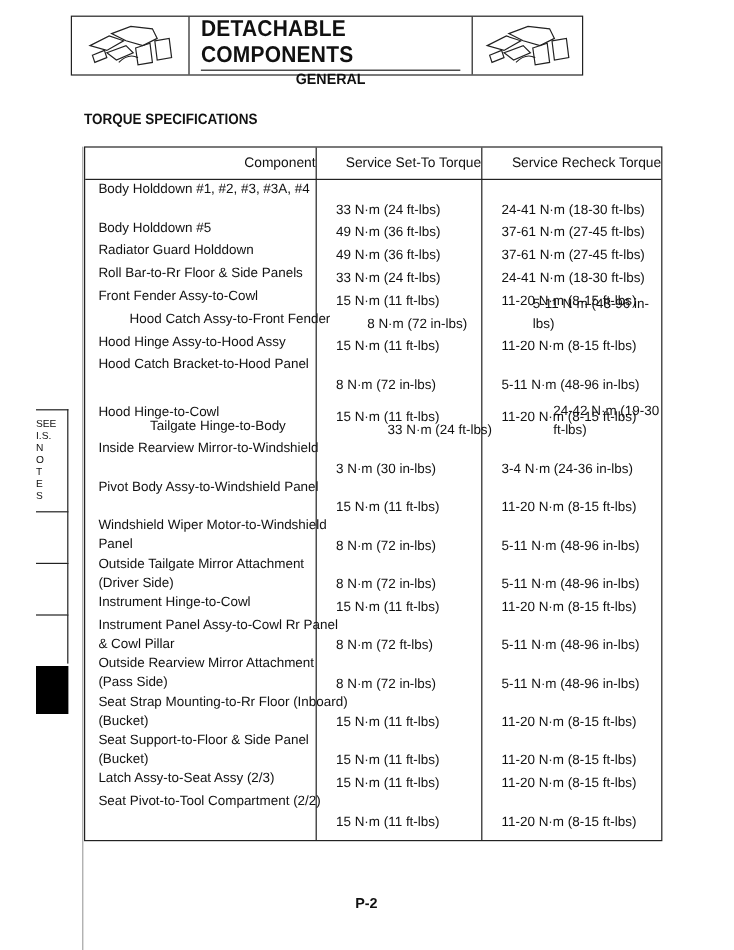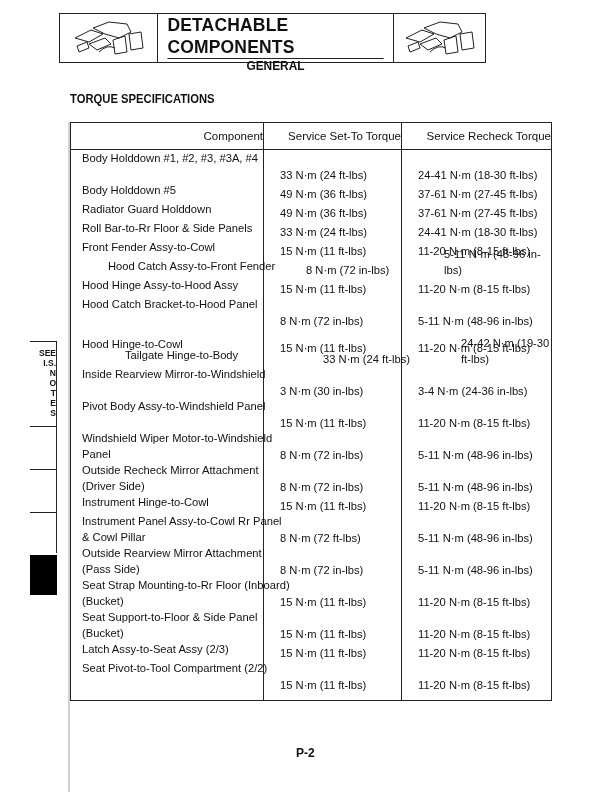--- a/index.html
+++ b/index.html
@@ -30,21 +30,21 @@
               border-bottom: 1.2px solid #222; font-size: 11.5px; }
   .tbl .hdr span { position: absolute; top: 7px; text-align: right; }
   .row { position: absolute; left: 0; right: 0; font-size: 11.2px; line-height: 15.5px; }
   .row .c1 { position: absolute; left: 11px; width: 208px; }
   .row .c2 { position: absolute; left: 209px; bottom: 0; }
   .row .c3 { position: absolute; left: 347px; bottom: 0; }
 
   
   .sidetab { position: absolute; left: 30px; top: 341px; width: 27px; }
   .sidetab .label { border-top: 1px solid #222; border-right: 1px solid #222; height: 85px;
-                    font-weight: bold; font-size: 8.5px; text-align: right; line-height: 10px;
+                    font-weight: normal; font-size: 8.5px; text-align: left; line-height: 10px;
                     padding-top: 6px; box-sizing: border-box; }
   .sidetab .sep { border-top: 1px solid #222; height: 42px; border-right: 1px solid #222; }
   .sidetab .black { background: #000; height: 40px; width: 27px; margin-top: 2px; }
   .margin-rule { position: absolute; left: 68px; top: 122px; height: 670px; }
 
   .pagenum { position: absolute; left: 296px; top: 746px; font-weight: bold; font-size: 12px; }
 </style>
 </head>
 <body>
 
@@ -147,21 +147,21 @@
         <div class="c1">Pivot Body Assy-to-Windshield Panel</div>
         <div class="c2">15 N·m (11 ft-lbs)</div>
         <div class="c3">11-20 N·m (8-15 ft-lbs)</div>
       </div>
       <div class="row" style="top: 308px; height: 32px;">
         <div class="c1">Windshield Wiper Motor-to-Windshield Panel</div>
         <div class="c2">8 N·m (72 in-lbs)</div>
         <div class="c3">5-11 N·m (48-96 in-lbs)</div>
       </div>
       <div class="row" style="top: 340px; height: 32px;">
-        <div class="c1">Outside Recheck Mirror Attachment (Driver Side)</div>
+        <div class="c1">Outside Tailgate Mirror Attachment (Driver Side)</div>
         <div class="c2">8 N·m (72 in-lbs)</div>
         <div class="c3">5-11 N·m (48-96 in-lbs)</div>
       </div>
       <div class="row" style="top: 372px; height: 19px;">
         <div class="c1">Instrument Hinge-to-Cowl</div>
         <div class="c2">15 N·m (11 ft-lbs)</div>
         <div class="c3">11-20 N·m (8-15 ft-lbs)</div>
       </div>
       <div class="row" style="top: 391px; height: 32px;">
         <div class="c1">Instrument Panel Assy-to-Cowl Rr Panel &amp; Cowl Pillar</div>

